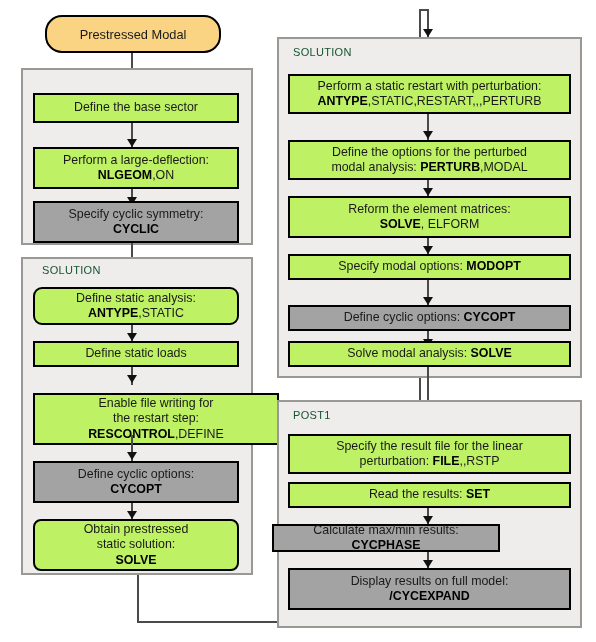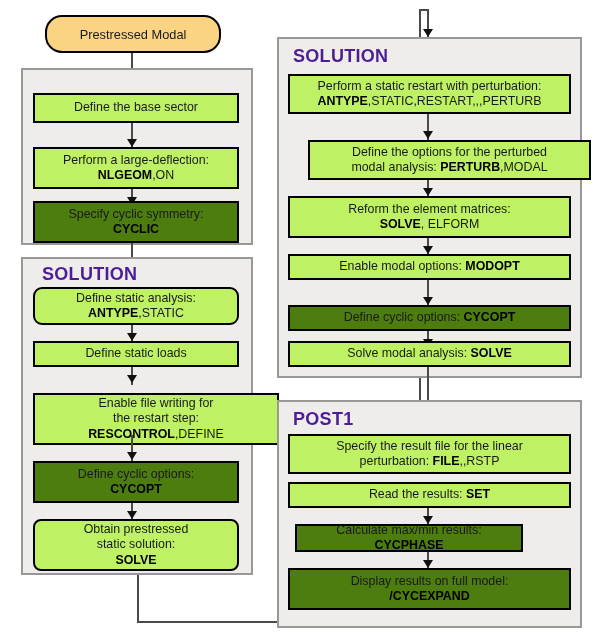--- a/index.html
+++ b/index.html
@@ -17,43 +17,43 @@
 
   
   .panel{
     position:absolute;
     background:#efedeb;
     border:2px solid #9a9894;
     box-sizing:border-box;
   }
   .panel-title{
     position:absolute;
-    font-size:18px;
-    font-weight:bold;
-    color:#4c1d95;
+    font-size:11px;
+    font-weight:normal;
+    color:#14532d;
     letter-spacing:.3px;
     white-space:nowrap;
   }
 
   
   .box{
     position:absolute;
     box-sizing:border-box;
     border:2px solid #000000;
     background:#bef264;
     display:flex;
     align-items:center;
     justify-content:center;
     text-align:center;
     font-size:12.4px;
     color:#1a1a1a;
     line-height:1.22;
     padding:0 4px;
   }
-  .box.green{ background:#4d7c0f; }
+  .box.green{ background:#a3a3a3; }
   .box .t{ display:block; width:100%; }
   .box b{ font-weight:bold; color:#000; }
 
   
   .terminator{
     position:absolute;
     box-sizing:border-box;
     border:2px solid #000000;
     background:#fad483;
     border-radius:17px;
@@ -184,21 +184,21 @@
   <div class="box" style="left:288px;top:74px;width:283px;height:40px;">
     <span class="t">
       <span>Perform a static restart with perturbation:</span><br>
       <b>ANTYPE</b><span>,STATIC,RESTART,,,PERTURB</span>
     </span>
   </div>
 
   <div class="vline thin" style="left:427px;top:114px;height:26px;"></div>
   <div class="arrowhead" style="left:423px;top:131px;"></div>
 
-  <div class="box" style="left:288px;top:140px;width:283px;height:40px;margin-left:20px;">
+  <div class="box" style="left:288px;top:140px;width:283px;height:40px;">
     <span class="t">
       <span>Define the options for the perturbed</span><br>
       <span>modal analysis: </span><b>PERTURB</b><span>,MODAL</span>
     </span>
   </div>
 
   <div class="vline thin" style="left:427px;top:180px;height:18px;"></div>
   <div class="arrowhead" style="left:423px;top:188px;"></div>
 
   <div class="box" style="left:288px;top:196px;width:283px;height:42px;">
@@ -206,21 +206,21 @@
       <span>Reform the element matrices:</span><br>
       <b>SOLVE</b><span>, ELFORM</span>
     </span>
   </div>
 
   <div class="vline thin" style="left:427px;top:238px;height:18px;"></div>
   <div class="arrowhead" style="left:423px;top:246px;"></div>
 
   <div class="box" style="left:288px;top:254px;width:283px;height:26px;">
     <span class="t">
-      <span>Enable modal options: </span><b>MODOPT</b>
+      <span>Specify modal options: </span><b>MODOPT</b>
     </span>
   </div>
 
   <div class="vline thin" style="left:427px;top:280px;height:26px;"></div>
   <div class="arrowhead" style="left:423px;top:297px;"></div>
 
   <div class="box green" style="left:288px;top:305px;width:283px;height:26px;">
     <span class="t">
       <span>Define cyclic options: </span><b>CYCOPT</b>
     </span>
@@ -251,21 +251,21 @@
 
   <div class="box" style="left:288px;top:482px;width:283px;height:26px;">
     <span class="t">
       <span>Read the results: </span><b>SET</b>
     </span>
   </div>
 
   <div class="vline thin" style="left:427px;top:508px;height:18px;"></div>
   <div class="arrowhead" style="left:423px;top:516px;"></div>
 
-  <div class="box green" style="left:295px;top:524px;width:228px;height:28px;">
+  <div class="box green" style="left:272px;top:524px;width:228px;height:28px;">
     <span class="t">
       <span>Calculate max/min results: </span><b>CYCPHASE</b>
     </span>
   </div>
 
   <div class="vline thin" style="left:427px;top:552px;height:18px;"></div>
   <div class="arrowhead" style="left:423px;top:560px;"></div>
 
   <div class="box green" style="left:288px;top:568px;width:283px;height:42px;">
     <span class="t">

